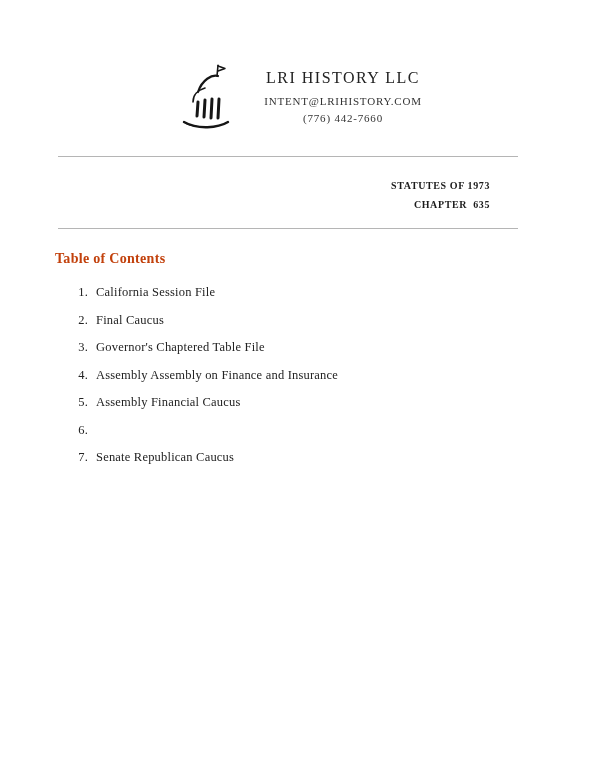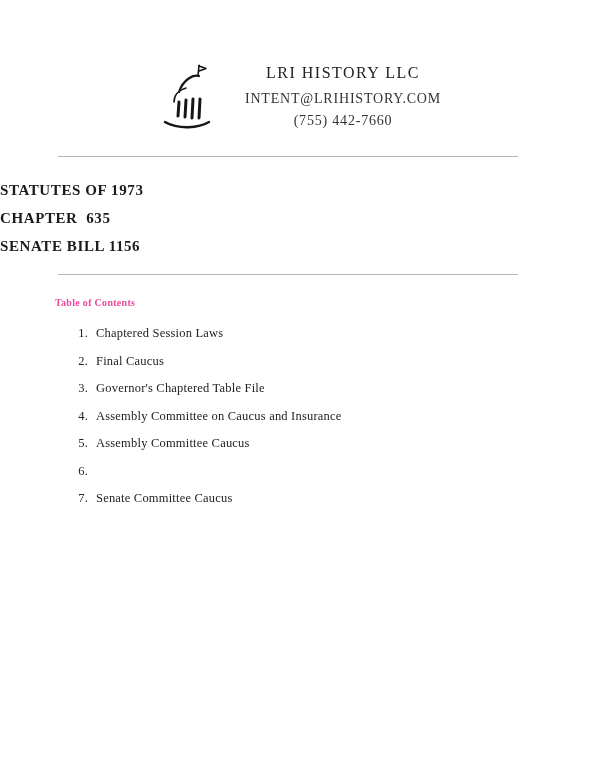--- a/index.html
+++ b/index.html
@@ -23,51 +23,51 @@
   }
   .logo-wrap { width:64px; height:72px; flex:0 0 auto; }
   .letterhead-text { text-align:center; }
   .company-name {
     font-size:16px;
     letter-spacing:1.5px;
     color:#222;
     margin-bottom:6px;
   }
   .contact-line {
-    font-size:14px;
+    font-size:11px;
     letter-spacing:0.8px;
     color:#333;
     line-height:1.55;
   }
   
   .divider {
     border:none;
     border-top:1px solid #b5b5b5;
     margin:0 82px 0 58px;
   }
   .divider-top { margin-top:22px; }
   .divider-mid { margin-top:14px; }
   
   .reference {
-    text-align:left;
+    text-align:right;
     margin:20px 110px 0 0;
     font-weight:bold;
-    font-size:15px;
+    font-size:10px;
     letter-spacing:0.6px;
     line-height:1.85;
     color:#1b1b1b;
   }
   .reference div { white-space:pre; }
   
   .toc-title {
     margin:22px 0 4px 55px;
     font-weight:bold;
-    font-size:10px;
+    font-size:14px;
     letter-spacing:0.3px;
-    color:#ec4899;
+    color:#c2410c;
   }
   .toc-list {
     list-style:none;
     margin:18px 0 0 70px;
   }
   .toc-item {
     display:flex;
     align-items:baseline;
     font-size:12.5px;
     letter-spacing:0.2px;
@@ -101,59 +101,58 @@
         <path d="M34 37 L33 56" stroke-width="3"></path>
         <path d="M41 37 L40 56" stroke-width="3"></path>
 
         <path d="M6 60 C20 68 40 66 50 60" stroke-width="2.4"></path>
         <path d="M6 60 C10 63 14 64 18 64" stroke-width="1.2"></path>
       </svg>
     </div>
     <div class="letterhead-text">
       <div class="company-name">LRI HISTORY LLC</div>
       <div class="contact-line">INTENT@LRIHISTORY.COM</div>
-      <div class="contact-line">(755) 442-7660</div>
+      <div class="contact-line">(776) 442-7660</div>
     </div>
   </div>
 
   <hr class="divider divider-top">
 
   <div class="reference">
     <div>STATUTES OF 1973</div>
     <div>CHAPTER  635</div>
-    <div>SENATE BILL 1156</div>
   </div>
 
   <hr class="divider divider-mid">
 
   <div class="toc-title">Table of Contents</div>
 
   <ol class="toc-list">
     <li class="toc-item">
       <span class="toc-num">1.</span>
-      <span>Chaptered Session Laws</span>
+      <span>California Session File</span>
     </li>
     <li class="toc-item">
       <span class="toc-num">2.</span>
       <span>Final Caucus</span>
     </li>
     <li class="toc-item">
       <span class="toc-num">3.</span>
       <span>Governor's Chaptered Table File</span>
     </li>
     <li class="toc-item">
       <span class="toc-num">4.</span>
-      <span>Assembly Committee on Caucus and Insurance</span>
+      <span>Assembly Assembly on Finance and Insurance</span>
     </li>
     <li class="toc-item">
       <span class="toc-num">5.</span>
-      <span>Assembly Committee Caucus</span>
+      <span>Assembly Financial Caucus</span>
     </li>
     <li class="toc-item">
       <span class="toc-num">6.</span>
     </li>
     <li class="toc-item">
       <span class="toc-num">7.</span>
-      <span>Senate Committee Caucus</span>
+      <span>Senate Republican Caucus</span>
     </li>
   </ol>
 
 </div>
 
 </body></html>

